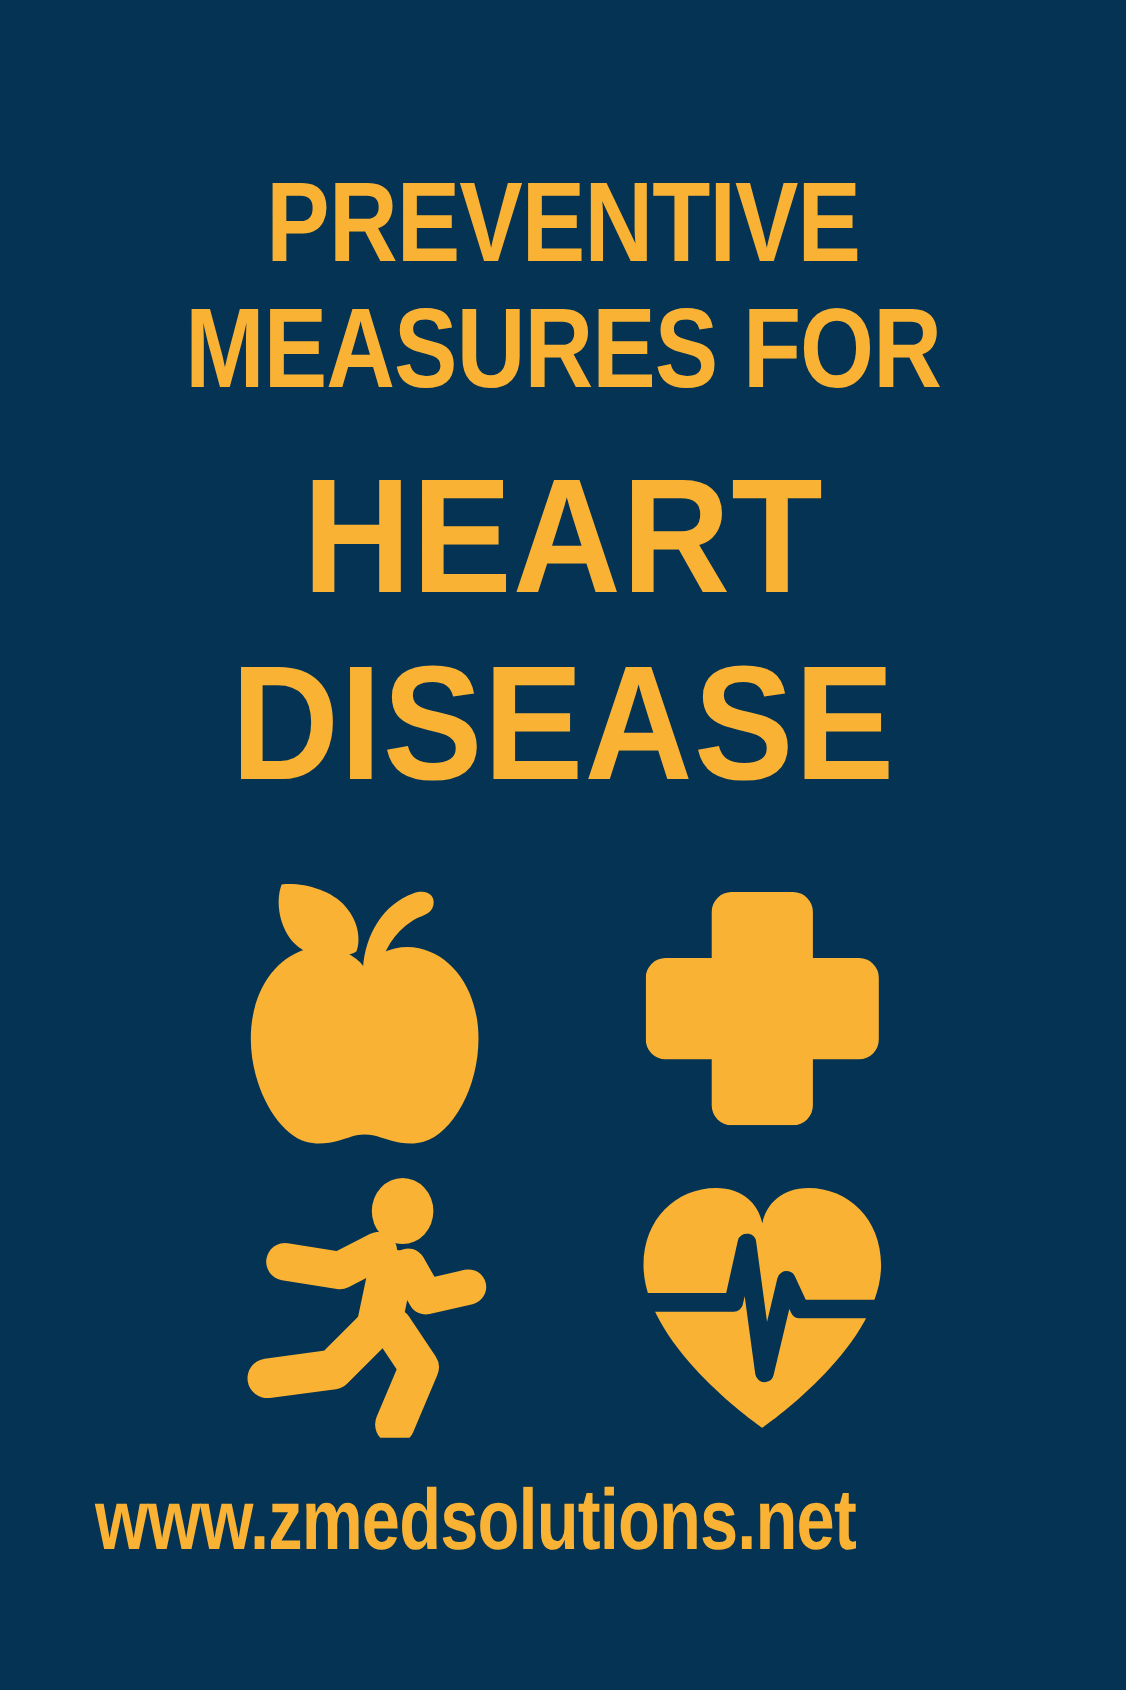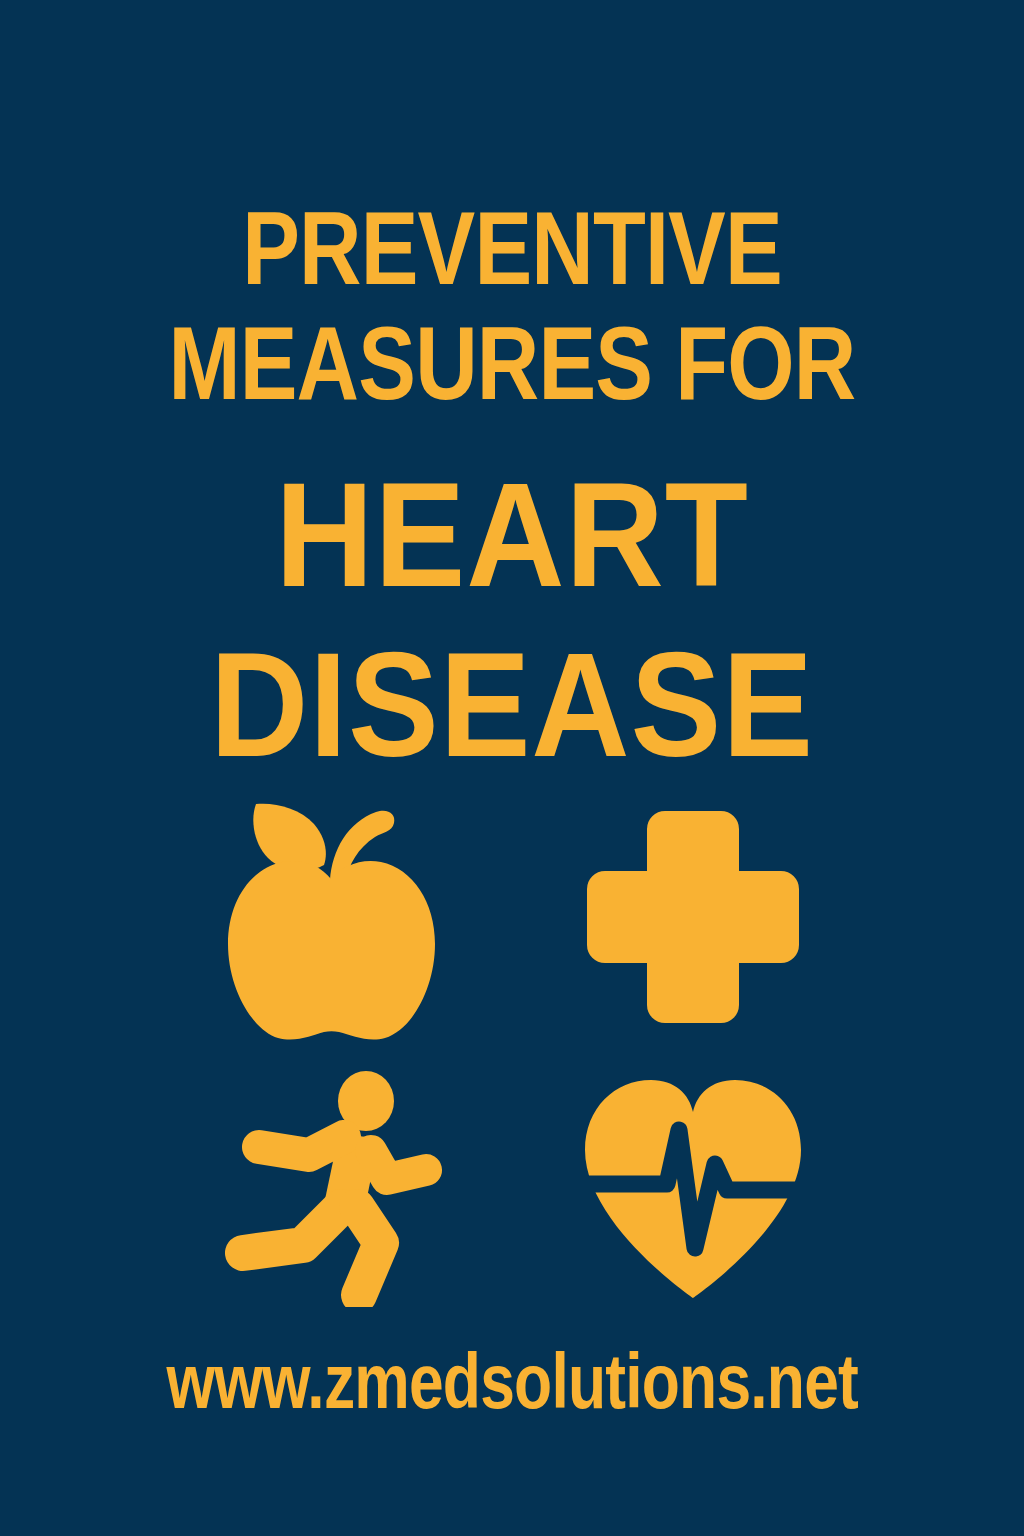--- a/index.html
+++ b/index.html
@@ -23,21 +23,20 @@
     overflow: hidden;
   }
 
   
   #headline {
     position: absolute;
     left: 0;
     top: 150px;
     width: 1024px;
     text-align: center;
-    margin-top: 47px;
   }
   .hl-line {
     color: #f9b233;
     font-family: "Liberation Sans", sans-serif;
     font-weight: 700;
     text-transform: uppercase;
     line-height: 1.0;
     white-space: nowrap;
     display: block;
   }
@@ -78,21 +77,21 @@
     justify-content: center;
   }
   .icon-cell svg { display: block; }
 
   
   #footer {
     position: absolute;
     left: 0;
     top: 1342px;
     width: 1024px;
-    text-align: center;
+    text-align: left;
   }
   #footer-url {
     color: #f9b233;
     font-family: "Liberation Sans", sans-serif;
     font-weight: 700;
     font-size: 78px;
     letter-spacing: -1px;
     line-height: 1;
     white-space: nowrap;
     display: inline-block;

